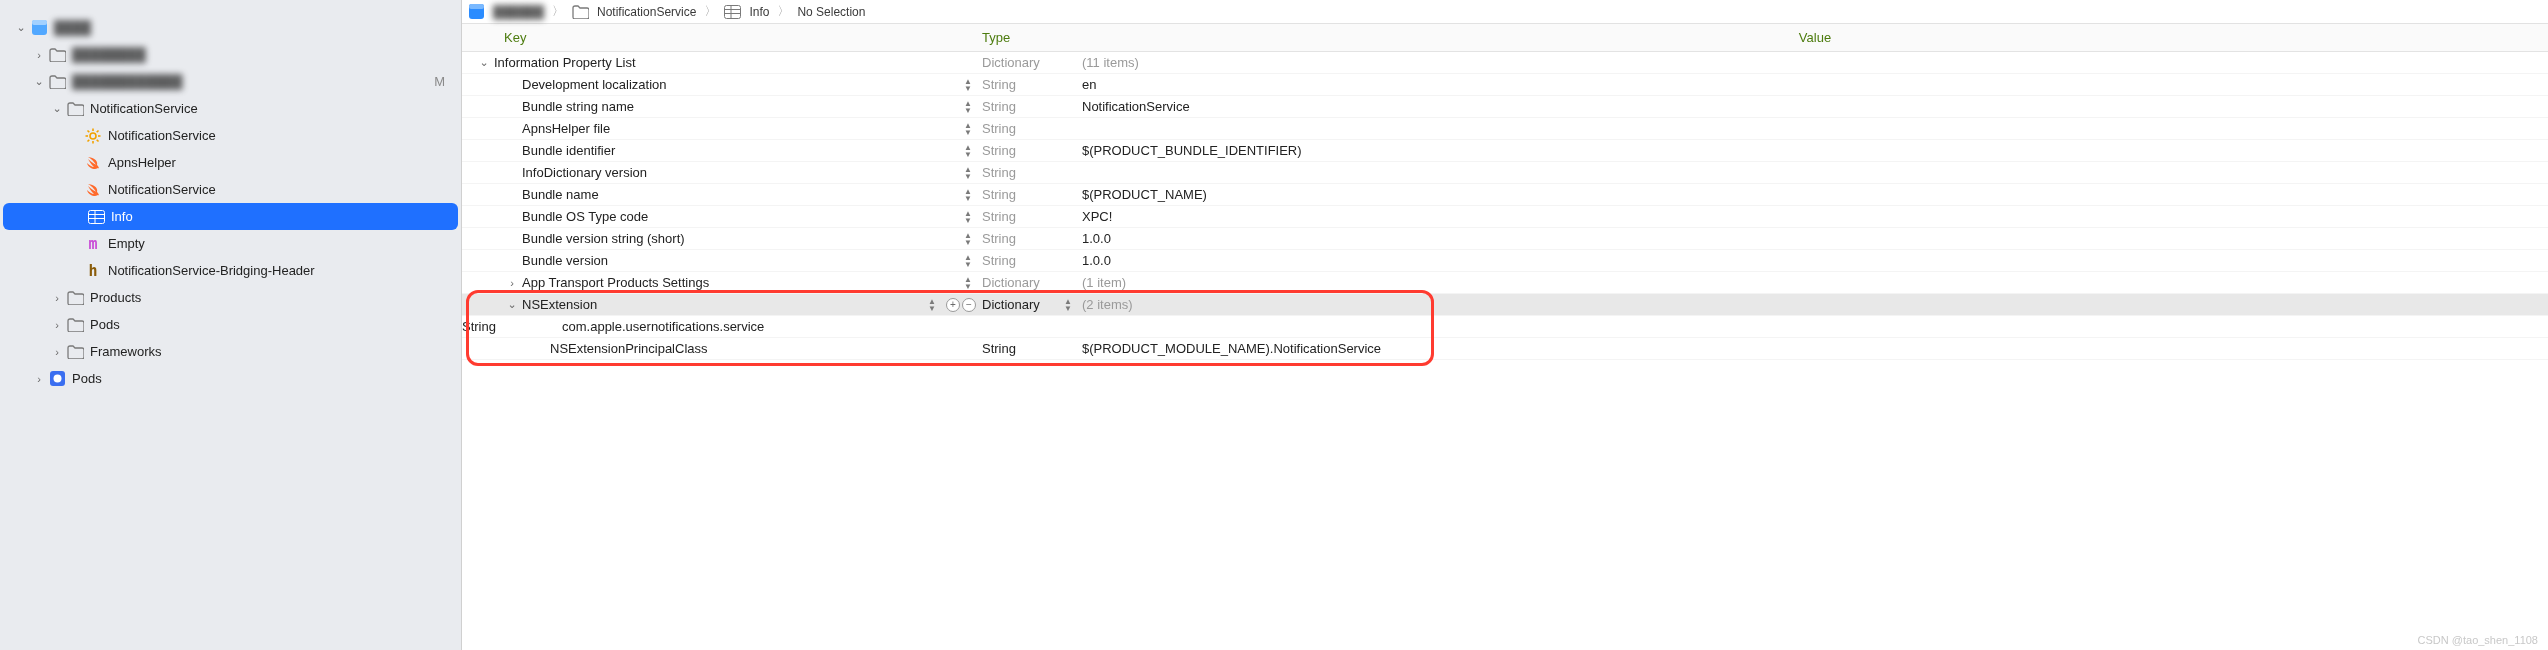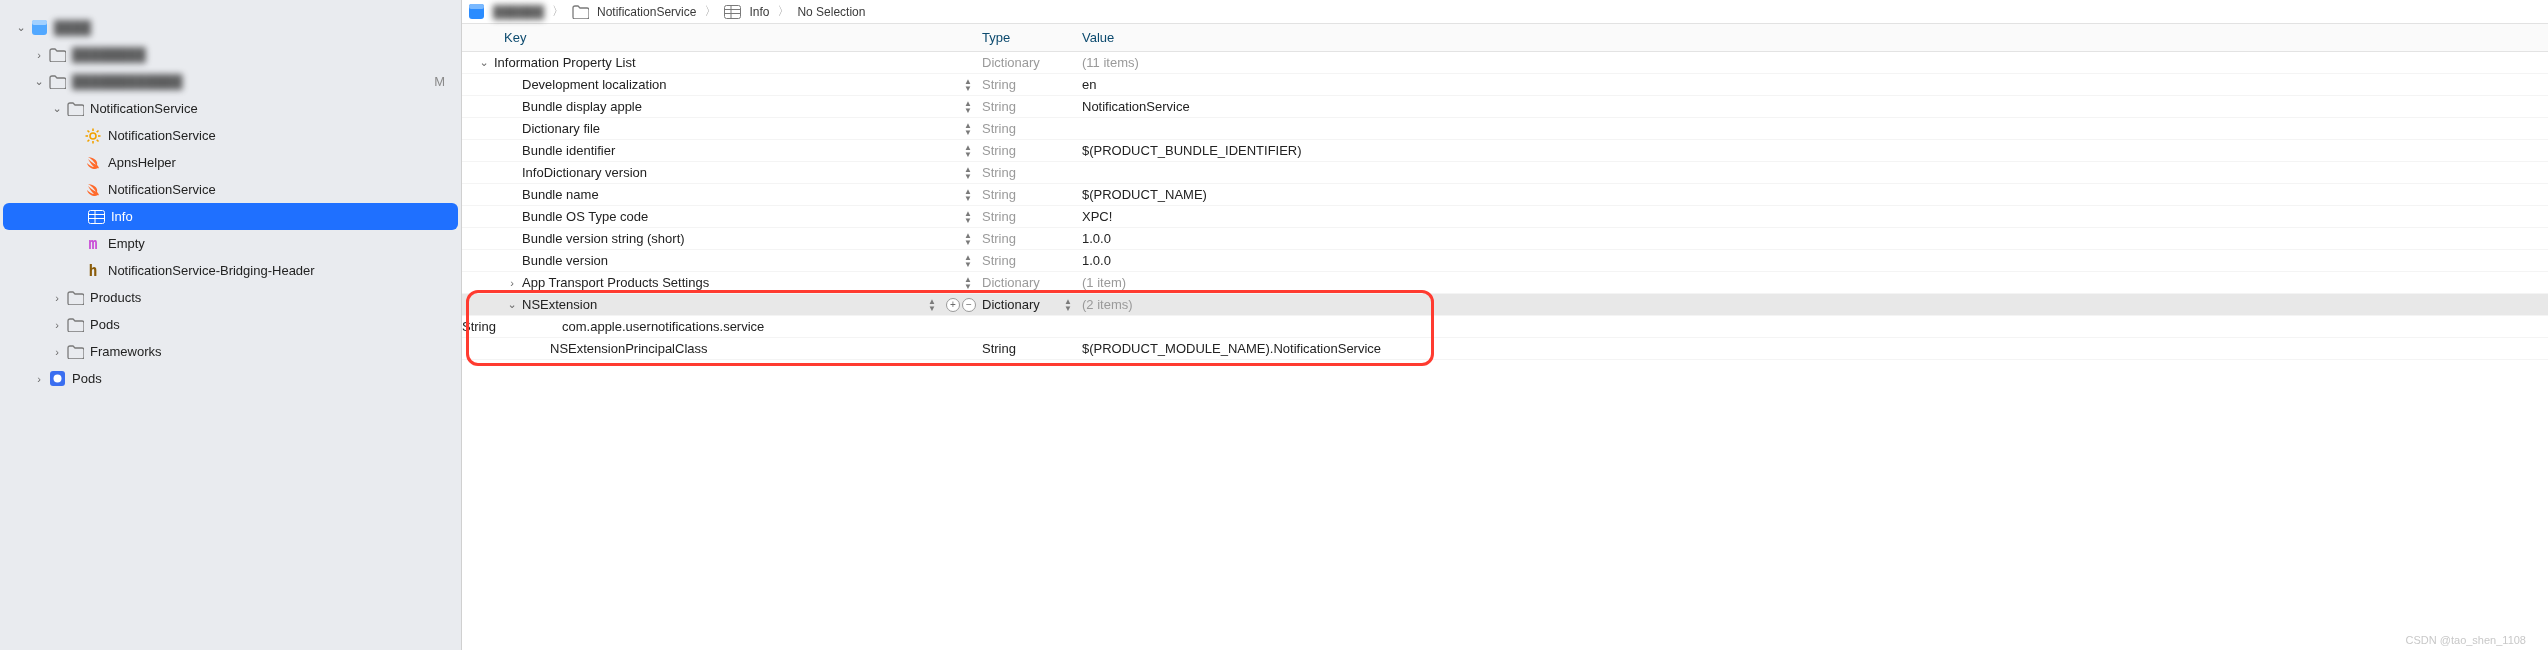--- a/index.html
+++ b/index.html
@@ -92,25 +92,25 @@
   .crumb-blur { filter:blur(3px); opacity:.8; }
 
   
   .thead {
     display:flex;
     height:28px;
     align-items:center;
     border-bottom:1px solid #e3e3e3;
     background:#fafafa;
     font-size:13px;
-    color:#0c4a6e;
+    color:#4d7c0f;
   }
   .col-key   { width:520px; padding-left:42px; }
   .col-type  { width:100px; }
-  .col-value { flex:1; }
+  .col-value { flex:1;text-align:center; }
 
   
   .plist {
     position:relative;
   }
   .prow {
     display:flex;
     align-items:center;
     height:22px;
     font-size:13px;
@@ -157,21 +157,21 @@
   
   .highlight-box {
     position:absolute;
     border:3px solid #ff3b30;
     border-radius:12px;
     pointer-events:none;
   }
 
   .watermark {
     position:absolute;
-    right:22px;
+    right:10px;
     bottom:4px;
     font-size:11px;
     color:#c8c8c8;
   }
 </style>
 </head>
 <body>
 
 <div class="sidebar">
   <div id="tree">
@@ -391,36 +391,36 @@
         </div>
         <div class="t gray" style="display: flex; align-items: center;">
           <span style="flex: 1 1 0%;">String</span>
         </div>
         <div class="v">en</div>
       </div>
       <div class="prow">
         <div class="k">
           <span class="k-indent" style="width: 42px;"></span>
           <span class="k-disc hidden"></span>
-          <span class="k-label">Bundle display apple</span>
+          <span class="k-label">Bundle string name</span>
           <span class="stepper">
             <span>▲</span>
             <span>▼</span>
           </span>
         </div>
         <div class="t gray" style="display: flex; align-items: center;">
           <span style="flex: 1 1 0%;">String</span>
         </div>
         <div class="v">NotificationService</div>
       </div>
       <div class="prow">
         <div class="k">
           <span class="k-indent" style="width: 42px;"></span>
           <span class="k-disc hidden"></span>
-          <span class="k-label">Dictionary file</span>
+          <span class="k-label">ApnsHelper file</span>
           <span class="stepper">
             <span>▲</span>
             <span>▼</span>
           </span>
         </div>
         <div class="t gray" style="display: flex; align-items: center;">
           <span style="flex: 1 1 0%;">String</span>
         </div>
       </div>
       <div class="prow">

